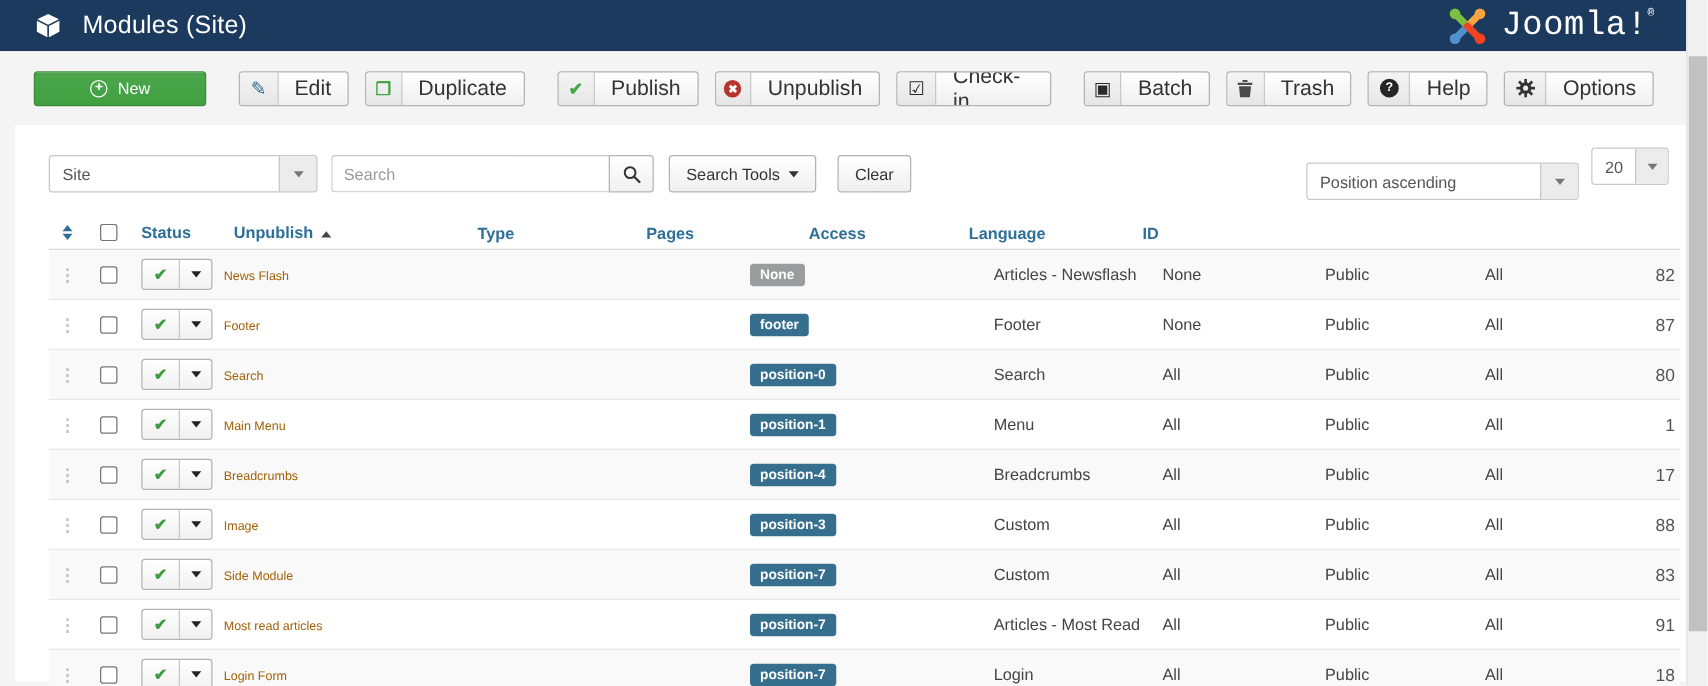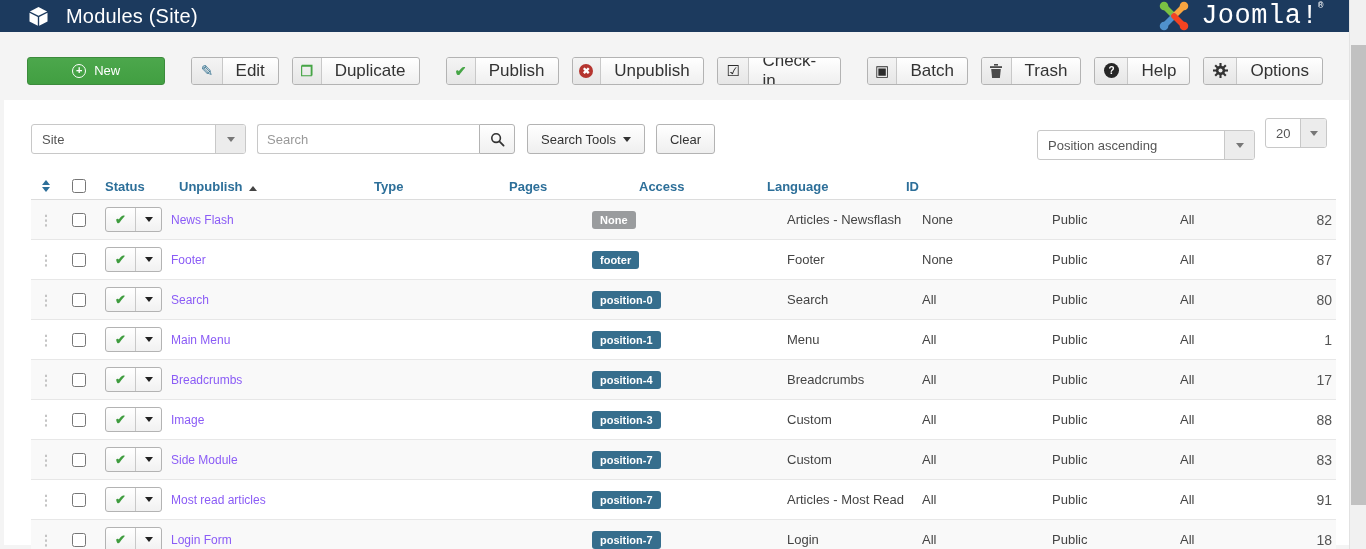--- a/index.html
+++ b/index.html
@@ -5,21 +5,21 @@
   * { box-sizing: border-box; margin: 0; padding: 0; }
   html,body { width:1366px; height:549px; overflow:hidden; }
   body {
     font-family:"Liberation Sans", sans-serif;
     background:#f4f4f4;
     position:relative;
     color:#333;
   }
   
   .titlebar{
-    position:absolute; top:0; left:0; width:1349px; height:32px;
+    position:absolute; top:0; left:0; width:1349px; height:41px;
     background:#1c3a5e; display:flex; align-items:center; padding:0 25px 0 27px;
   }
   .titlebar .cube{ display:flex; align-items:center; }
   .titlebar .page-title{ color:#fff; font-size:20px; margin-left:16px; letter-spacing:.2px; }
   .logo{ margin-left:auto; display:flex; align-items:center;font-family:Liberation Mono, monospace; }
   .logo .logotext{ color:#fff; font-size:27px; margin-left:8px; letter-spacing:.5px; }
   .logo sup{ color:#fff; font-size:9px; vertical-align:top; }
   
   .toolbar{
     position:absolute; top:41px; left:0; width:1349px; height:59px;
@@ -52,21 +52,21 @@
   .ic-unpub{
     width:14px; height:14px; border-radius:50%; background:#b5352f; color:#fff;
     display:flex; align-items:center; justify-content:center; font-size:9px; font-weight:bold;
   }
   .ic-dark{ color:#2b2b2b; font-size:15px; }
   .ic-help{
     width:15px; height:15px; border-radius:50%; background:#262626; color:#fff;
     display:flex; align-items:center; justify-content:center; font-size:10px; font-weight:bold;
   }
   
-  .panel{ position:absolute; top:100px; left:4px; width:1349px; height:445px; background:#fff; }
+  .panel{ position:absolute; top:100px; left:12px; width:1349px; height:445px; background:#fff; }
   
   .filterbar{ display:flex; align-items:center; padding:18px 26px 0 27px; }
   .sel{
     height:30px; border:1px solid #c8c8c8; border-radius:3px; background:#fff;
     display:flex; align-items:center; font-size:13px; color:#555; cursor:pointer; overflow:hidden;
   }
   .sel .sel-label{ padding:0 10px; flex:1; }
   .sel .caret-seg{
     width:30px; align-self:stretch; border-left:1px solid #c8c8c8; background:#ececec;
     display:flex; align-items:center; justify-content:center;
@@ -84,21 +84,21 @@
     width:36px; height:30px; border:1px solid #b3b3b3; border-radius:0 3px 3px 0;
     background:linear-gradient(#fff,#f0f0f0); display:flex; align-items:center; justify-content:center; cursor:pointer;
   }
   .btn-light{
     height:30px; border:1px solid #b3b3b3; border-radius:3px;
     background:linear-gradient(#ffffff,#efefef); font-size:13px; color:#333;
     display:flex; align-items:center; justify-content:center; padding:0 13px; cursor:pointer;
     font-family:"Liberation Sans",sans-serif;
   }
   .btn-tools{ margin-left:12px; gap:7px; }
-  .btn-clear{ margin-left:11px; }
+  .btn-clear{ margin-left:17px; }
   .filter-right{ margin-left:auto; display:flex; }
   .sel-sort{ width:218px;margin-top:12px; }
   .sel-limit{ width:62px; margin-left:10px; }
   .sel-limit .caret-seg{ width:26px; }
   
   .tablewrap{ margin:13px 17px 0 27px; }
   .thead{ display:flex; align-items:center; height:27px; border-bottom:1px solid #dcdcdc; }
   .trow{ display:flex; align-items:center; height:40px; border-bottom:1px solid #e7e7e7; }
   .trow:nth-child(odd){ background:#f9f9f9; }
   .c-handle{ width:30px; display:flex; justify-content:center; }
@@ -121,21 +121,21 @@
   .drag{ color:#c4c4c4; font-size:14px; font-weight:bold; cursor:grab; line-height:1; }
   input[type=checkbox]{ width:14px; height:14px; cursor:pointer; }
   .status-group{
     display:inline-flex; height:25px; border:1px solid #b3b3b3; border-radius:3px;
     overflow:hidden; background:linear-gradient(#fff,#f1f1f1);
   }
   .st-seg{ display:flex; align-items:center; justify-content:center; cursor:pointer; background:transparent; border:none; }
   .st-check{ width:29px; color:#3f9c3f; font-size:13px; font-weight:bold; }
   .st-caret{ width:26px; border-left:1px solid #c8c8c8; }
   .st-caret .caret-down{ border-top-color:#222; }
-  .title-link{ color:#8b5cf6; text-decoration:none; font-size:12px; cursor:pointer; }
+  .title-link{ color:#a16207; text-decoration:none; font-size:10px; cursor:pointer; }
   .badge{
     display:inline-block; padding:3px 8px; border-radius:3px; color:#fff;
     font-size:11px; font-weight:bold; line-height:1.1;
   }
   .badge-info{ background:#366e8d; }
   .badge-muted{ background:#9a9c9e; }
   
   .scrollbar{
     position:absolute; top:0; right:0; width:17px; height:549px;
     background:#f1f1f1; border-left:1px solid #e2e2e2;

